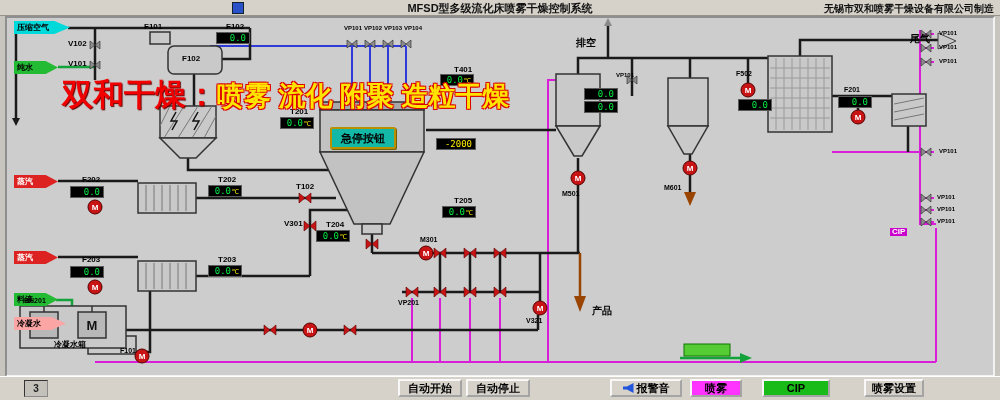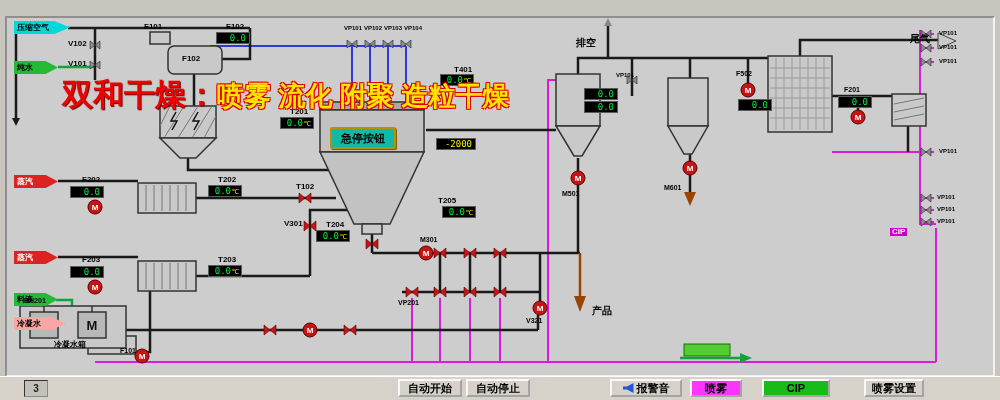--- a/index.html
+++ b/index.html
@@ -48,20 +48,25 @@
   #btn-spray-set{left:864px;width:60px;}
   #btn-wash-set{left:982px;width:62px;margin-left:48px;}
   .spk{display:inline-block;width:11px;height:10px;background:#2255dd;
        clip-path:polygon(0 35%,40% 35%,100% 0,100% 100%,40% 65%,0 65%);}
 </style>
 </head>
 <body>
 
 <div id="screen">
 
+  <div class="titlebar">
+    <span class="appicon"></span>
+    <div class="title">MFSD型多级流化床喷雾干燥控制系统</div>
+    <div class="manu">无锡市双和喷雾干燥设备有限公司制造</div>
+  </div>
 
   <div class="panel"></div>
 
   <svg class="diagram" width="1000" height="400" viewBox="0 0 1000 400">
     <defs>
       <g id="pump">
         <circle r="7" fill="#c81414" stroke="#550000" stroke-width="1"></circle>
         <text y="3" text-anchor="middle" font-size="8" font-weight="bold" fill="#ffffff">M</text>
       </g>
       <path id="vred" d="M-6 -5 L0 0 L-6 5 Z M6 -5 L0 0 L6 5 Z" fill="#c81414" stroke="#550000" stroke-width="0.6"></path>
@@ -334,21 +339,21 @@
       <span class="dlabel" style="left: 935px; top: 218px; font-size: 6px;">VP101</span>
       <span class="dlabel" style="left: 890px; top: 228px; font-size: 8px; color: rgb(255, 255, 255); background: rgb(204, 0, 204);">CIP</span>
       <span class="dlabel" style="left: 288px; top: 108px;">T201</span>
       <span class="dlabel" style="left: 294px; top: 183px;">T102</span>
       <span class="dlabel" style="left: 282px; top: 220px;">V301</span>
       <span class="dlabel" style="left: 216px; top: 176px;">T202</span>
       <span class="dlabel" style="left: 216px; top: 256px;">T203</span>
       <span class="dlabel" style="left: 80px; top: 176px;">F202</span>
       <span class="dlabel" style="left: 80px; top: 256px; text-align: center;">F203</span>
       <span class="dlabel" style="left: 324px; top: 221px;">T204</span>
-      <span class="dlabel" style="left: 436px; top: 197px;">T205</span>
+      <span class="dlabel" style="left: 452px; top: 197px;">T205</span>
       <span class="dlabel" style="left: 418px; top: 236px; font-size: 7px;">M301</span>
       <span class="dlabel" style="left: 560px; top: 190px; font-size: 7px;">M501</span>
       <span class="dlabel" style="left: 662px; top: 184px; font-size: 7px;">M601</span>
       <span class="dlabel" style="left: 396px; top: 299px; font-size: 7px;">VP201</span>
       <span class="dlabel" style="left: 524px; top: 317px; font-size: 7px;">V321</span>
       <span class="dlabel" style="left: 590px; top: 306px; font-size: 10px;">产品</span>
       <span class="dlabel" style="left: 22px; top: 297px; font-size: 7px;">BH201</span>
       <span class="dlabel" style="left: 52px; top: 341px; font-size: 8px;">冷凝水箱</span>
       <span class="dlabel" style="left: 118px; top: 347px; font-size: 7px;">F101</span>
     </div>

